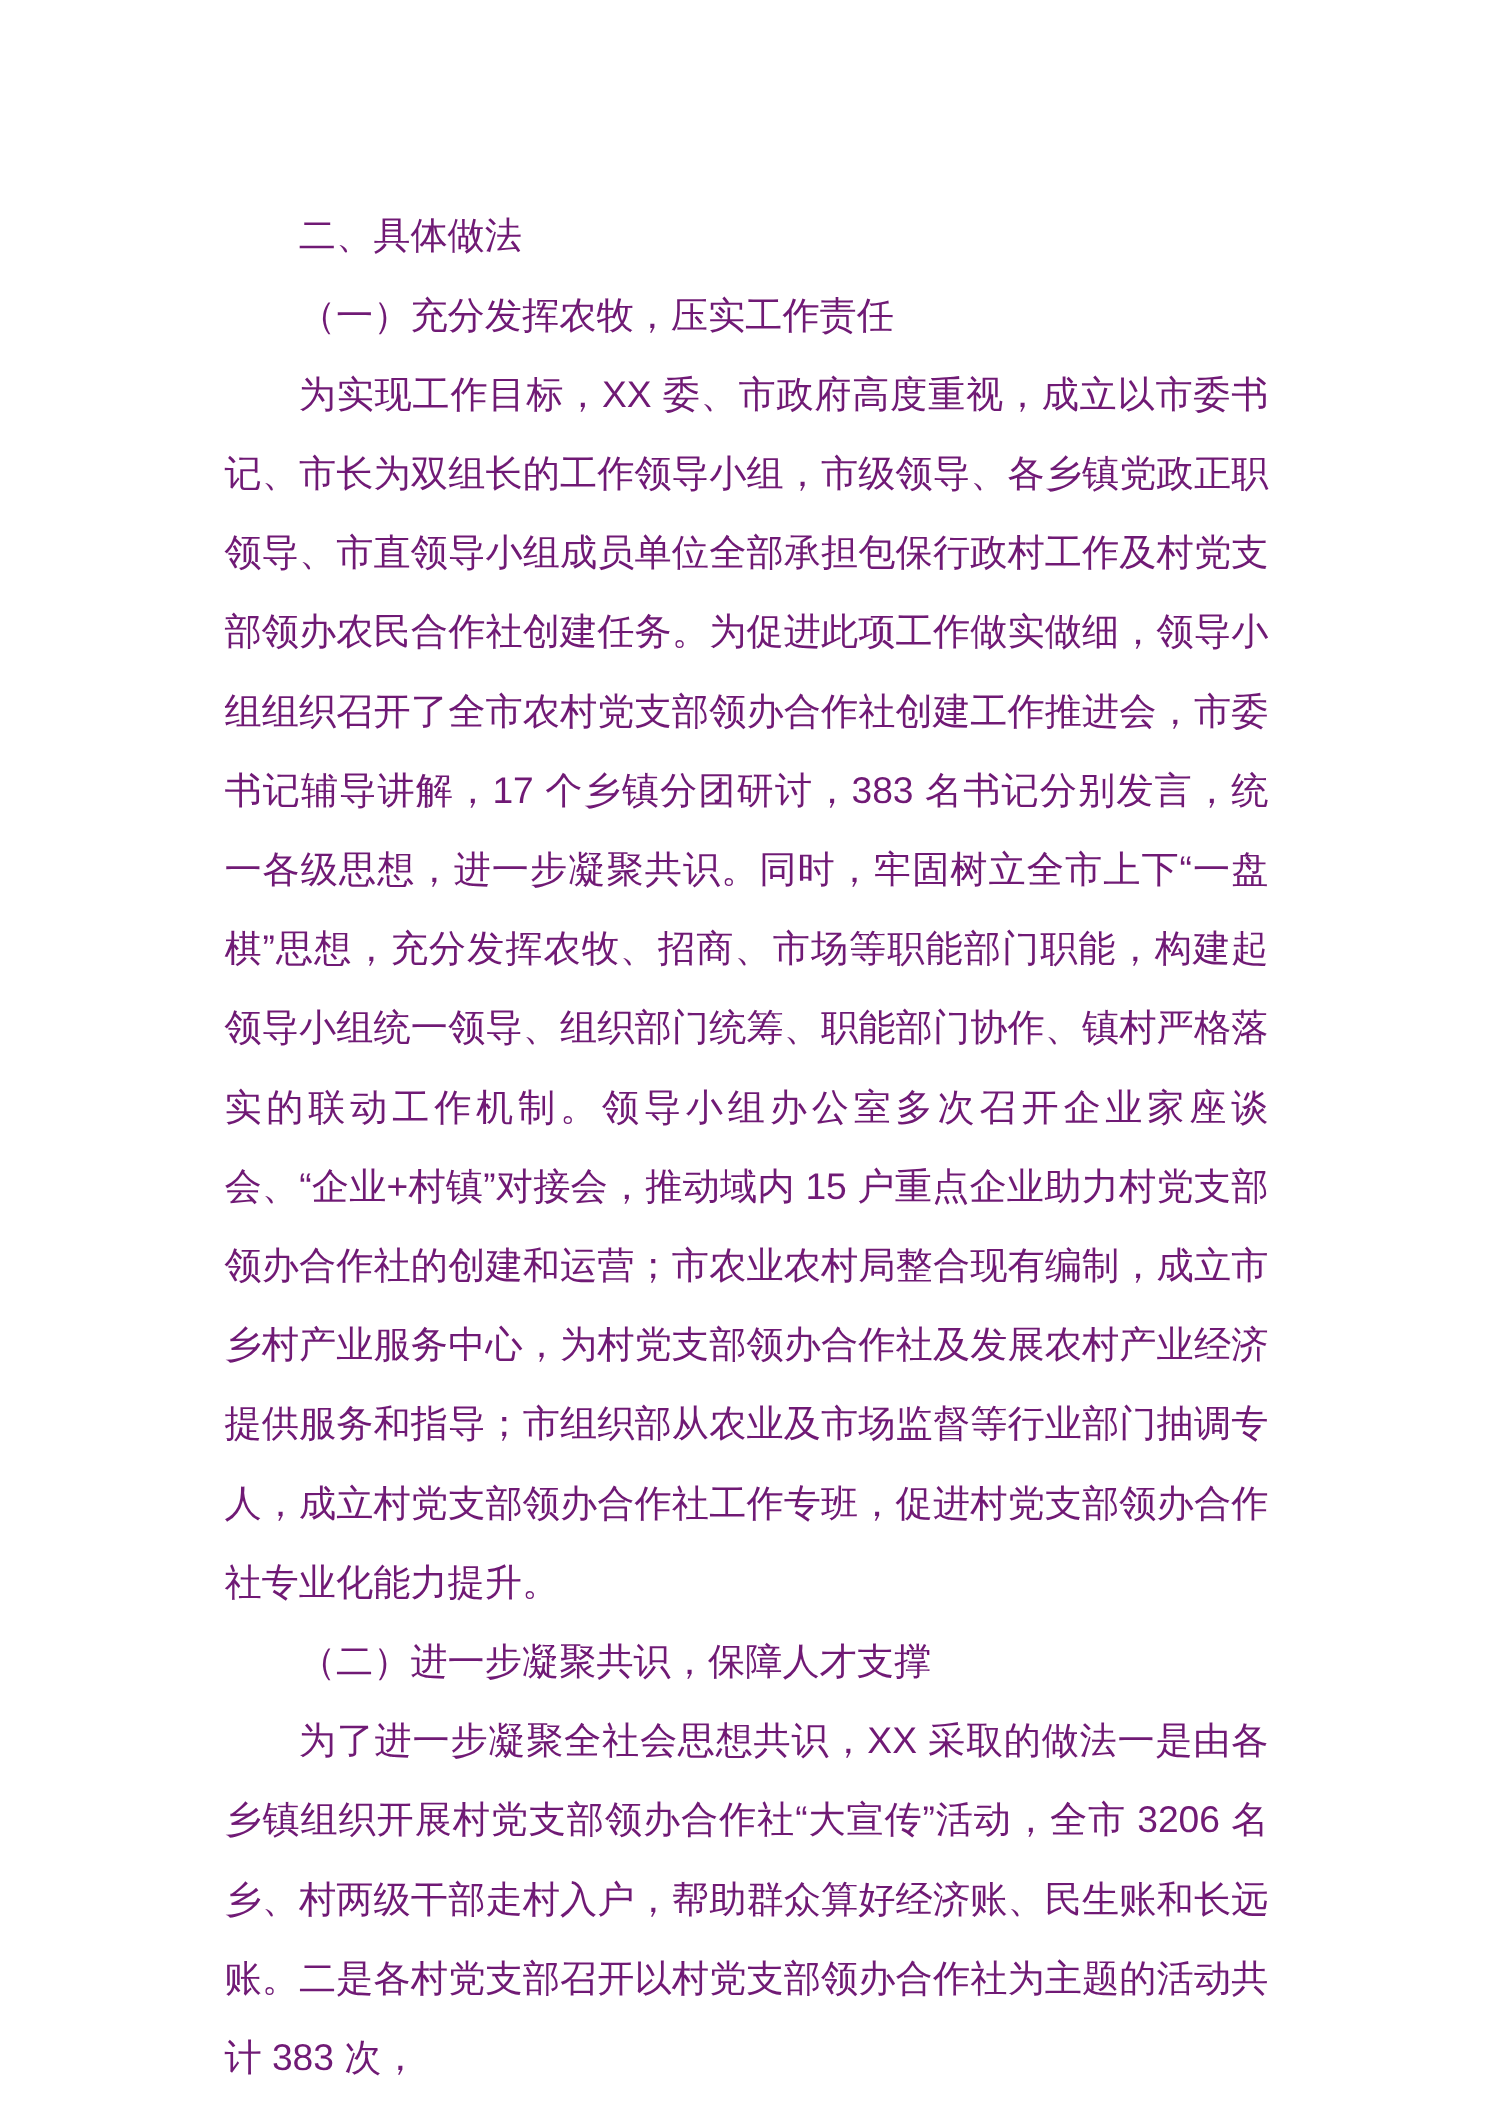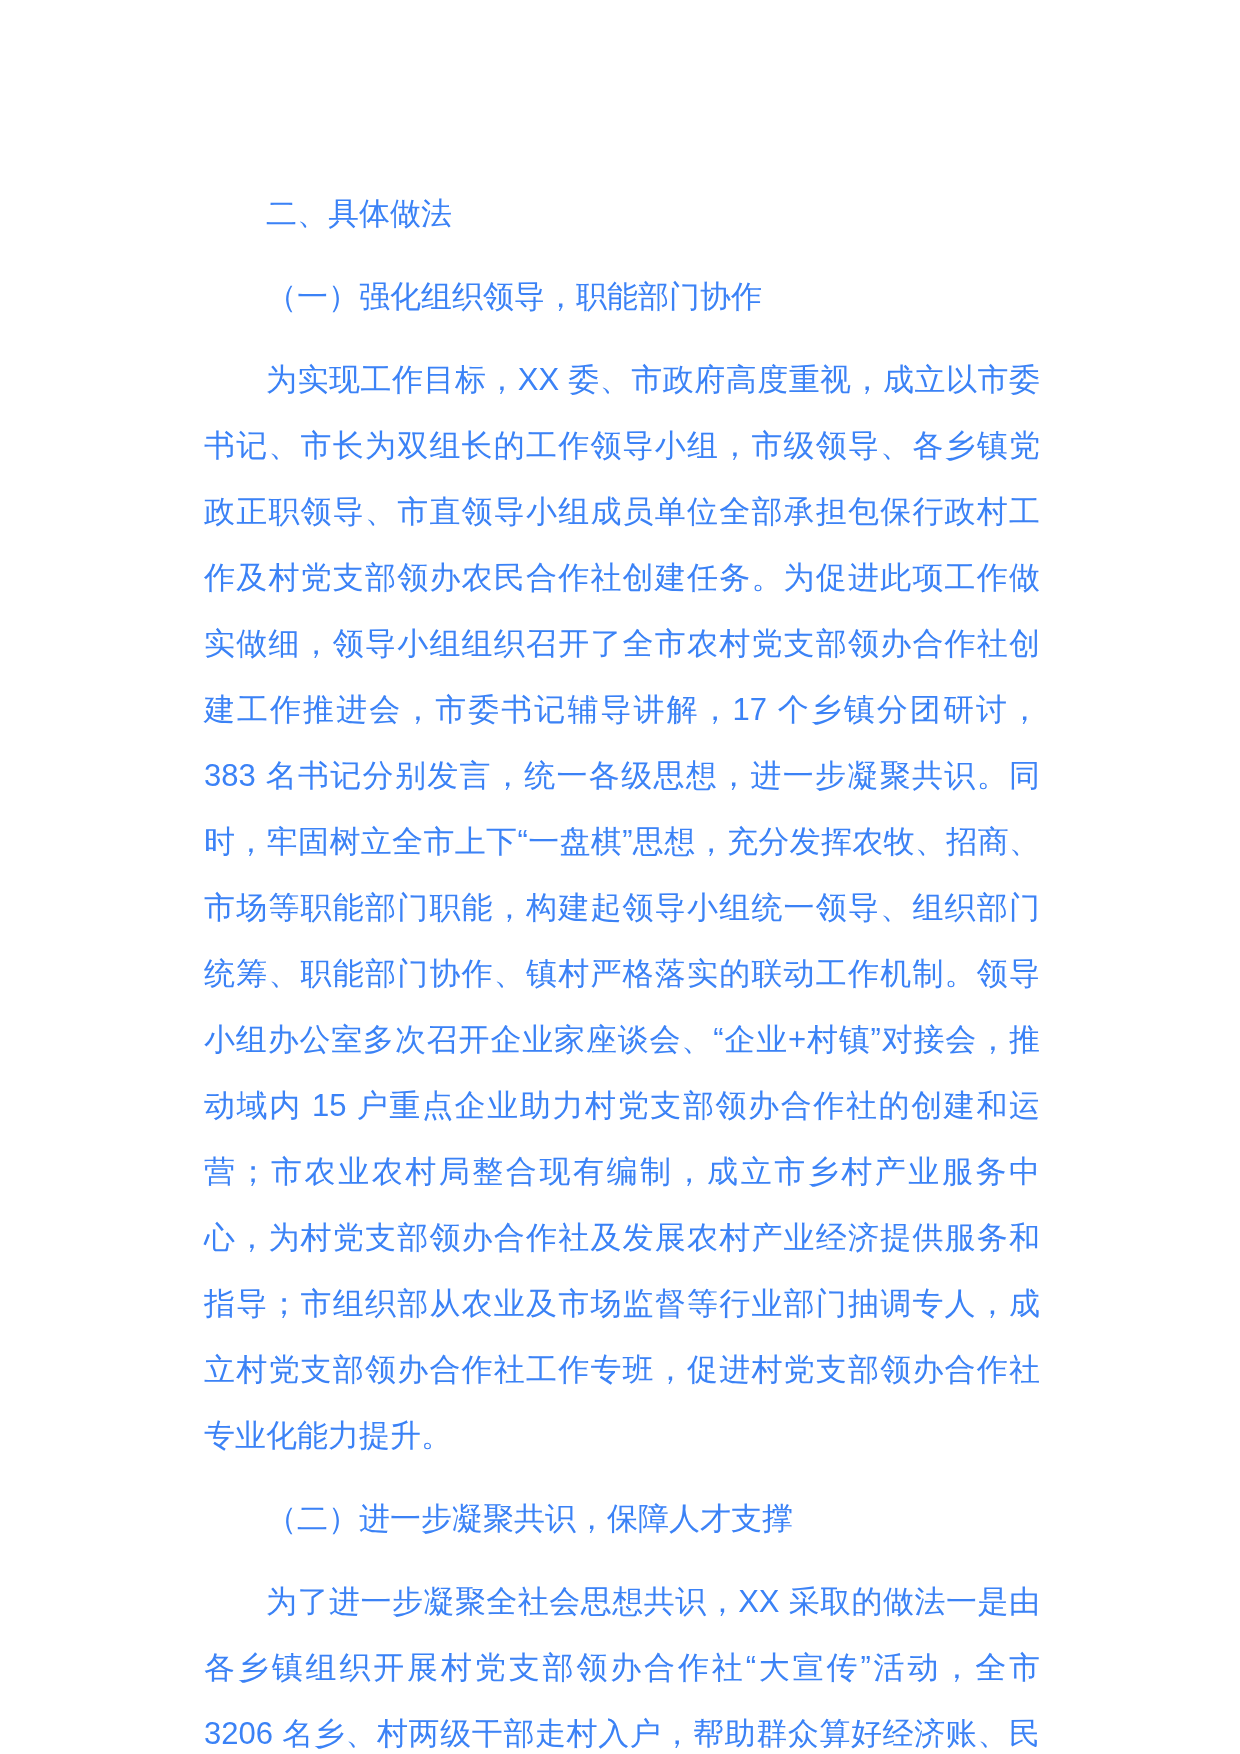--- a/index.html
+++ b/index.html
@@ -19,39 +19,39 @@
     background: #ffffff;
     overflow: hidden;
   }
   .doc {
     position: absolute;
     left: 187px;
     top: 164px;
     width: 870px;
   }
   .block {
-    margin: 17px;
+    margin: 0;
     padding: 0;
     font-size: 31px;
     line-height: 66px;
-    color: #3b82f6;
+    color: #701a75;
     font-weight: 400;
     text-align: justify;
     text-justify: inter-ideograph;
     text-indent: 2em;
     word-break: break-word;
   }
   .block.heading {
     text-align: left;
   }
 </style>
 </head>
 <body style="background: rgb(255, 255, 255);">
 
 <div class="page">
   <article class="doc" id="doc-body" style="color: rgb(0, 0, 0);">
       <p class="block heading">二、具体做法</p>
-      <p class="block heading">（一）强化组织领导，职能部门协作</p>
+      <p class="block heading">（一）充分发挥农牧，压实工作责任</p>
       <p class="block paragraph">为实现工作目标，XX 委、市政府高度重视，成立以市委书记、市长为双组长的工作领导小组，市级领导、各乡镇党政正职领导、市直领导小组成员单位全部承担包保行政村工作及村党支部领办农民合作社创建任务。为促进此项工作做实做细，领导小组组织召开了全市农村党支部领办合作社创建工作推进会，市委书记辅导讲解，17 个乡镇分团研讨，383 名书记分别发言，统一各级思想，进一步凝聚共识。同时，牢固树立全市上下“一盘棋”思想，充分发挥农牧、招商、市场等职能部门职能，构建起领导小组统一领导、组织部门统筹、职能部门协作、镇村严格落实的联动工作机制。领导小组办公室多次召开企业家座谈会、“企业+村镇”对接会，推动域内 15 户重点企业助力村党支部领办合作社的创建和运营；市农业农村局整合现有编制，成立市乡村产业服务中心，为村党支部领办合作社及发展农村产业经济提供服务和指导；市组织部从农业及市场监督等行业部门抽调专人，成立村党支部领办合作社工作专班，促进村党支部领办合作社专业化能力提升。</p>
       <p class="block heading">（二）进一步凝聚共识，保障人才支撑</p>
-      <p class="block paragraph">为了进一步凝聚全社会思想共识，XX 采取的做法一是由各乡镇组织开展村党支部领办合作社“大宣传”活动，全市 3206 名乡、村两级干部走村入户，帮助群众算好经济账、民生账和长远账。二是各村党支部召开以村党支部领办合作社为主题的活动共计 200 次，</p>
+      <p class="block paragraph">为了进一步凝聚全社会思想共识，XX 采取的做法一是由各乡镇组织开展村党支部领办合作社“大宣传”活动，全市 3206 名乡、村两级干部走村入户，帮助群众算好经济账、民生账和长远账。二是各村党支部召开以村党支部领办合作社为主题的活动共计 383 次，</p>
     </article>
 </div>
 
 </body></html>

